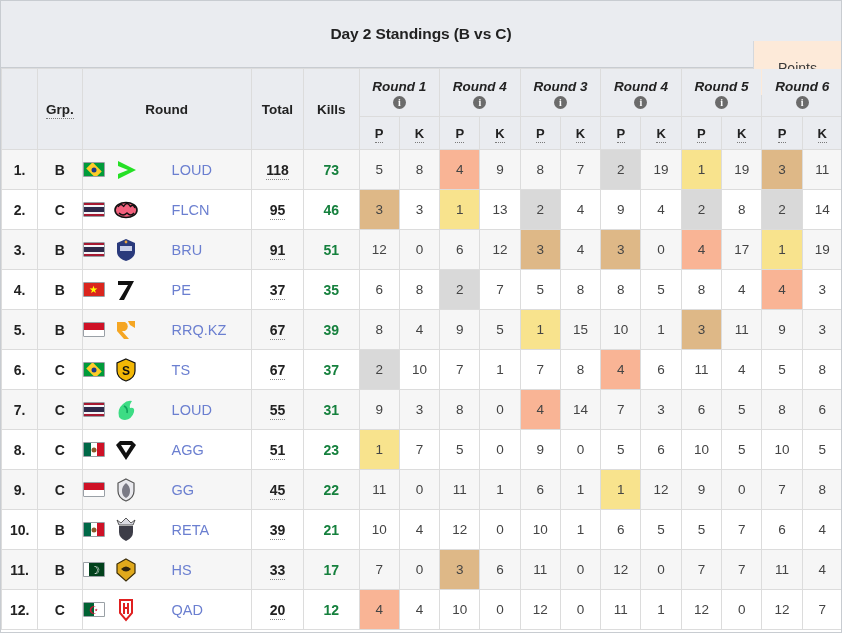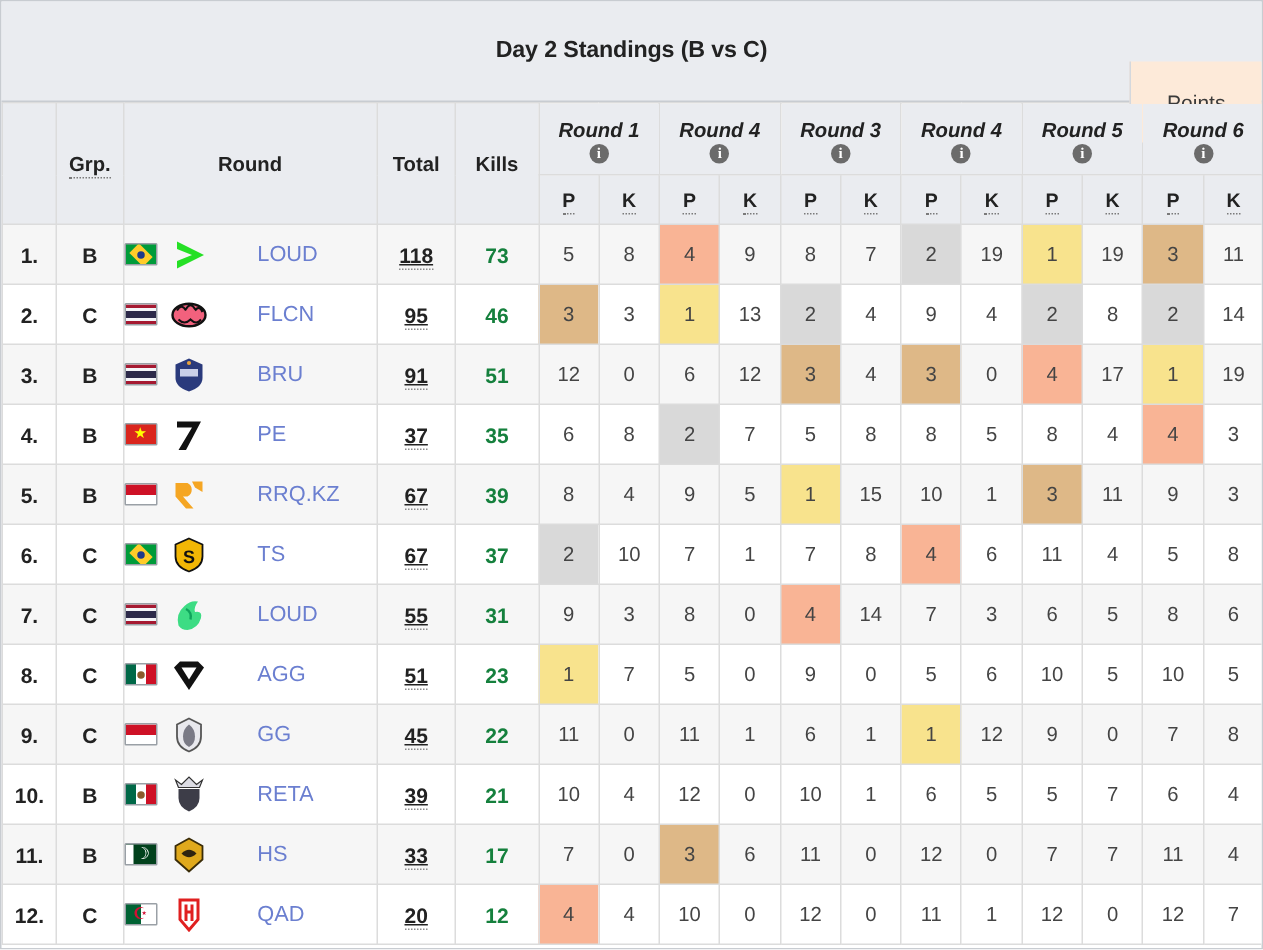--- a/index.html
+++ b/index.html
@@ -129,21 +129,21 @@
   col.c-kills { width: 55px; }
   col.c-p     { width: 40px; }
   col.c-k     { width: 40px; }
 
   tbody tr { height: 40px; }
   tbody tr.odd  td { background: #f6f6f6; }
   tbody tr.even td { background: #ffffff; }
 
   td.rank { font-weight: bold; color: #222; font-size: 14px; }
   td.grp  { font-weight: bold; color: #222; font-size: 14px; }
-  td.total{ font-weight: bold; color: #222; font-size: 14px; text-decoration: underline; }
+  td.total{ font-weight: bold; color: #222; font-size: 14px; }
   td.total .dotted { border-bottom: 1px dotted #8a8a8a; }
   td.kills{ font-weight: bold; color: #15803d; font-size: 14px; }
   td.num  { color: #444; font-size: 13.5px; }
 
   
   td.hl-1 { background: #f8e38d !important; }
   td.hl-2 { background: #d9d9d9 !important; }
   td.hl-3 { background: #deb887 !important; }
   td.hl-4 { background: #f9b495 !important; }
 

